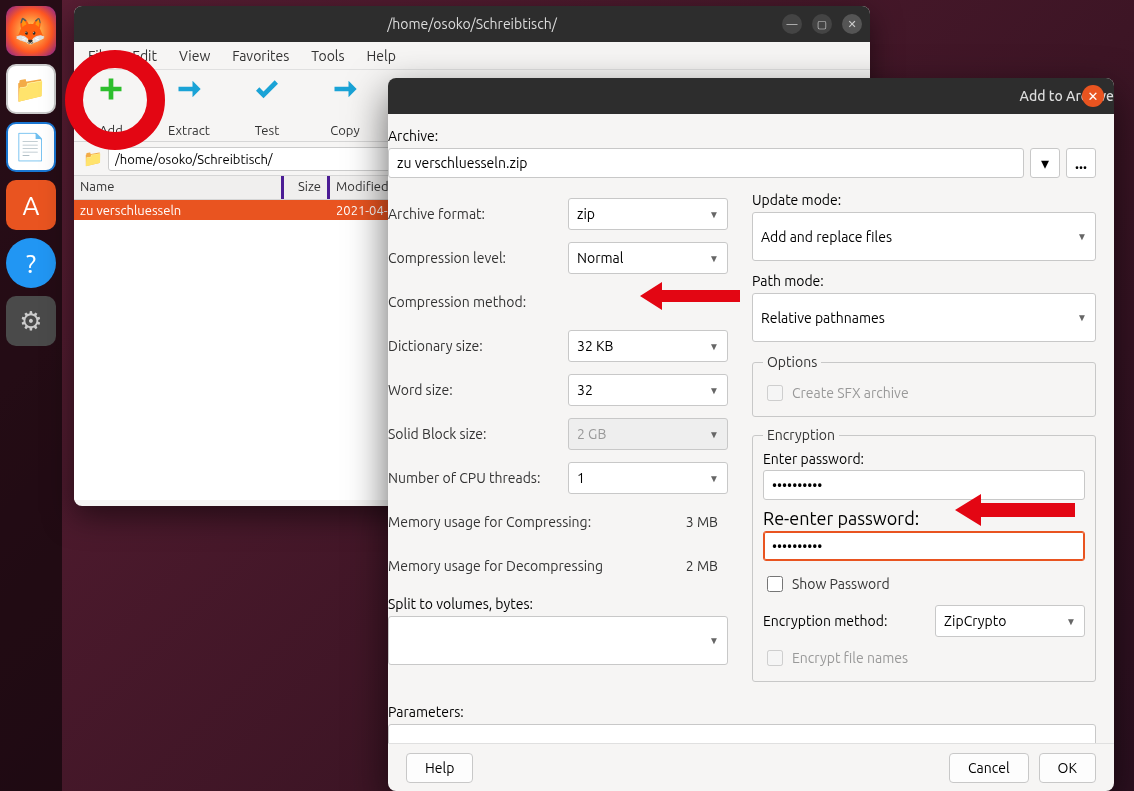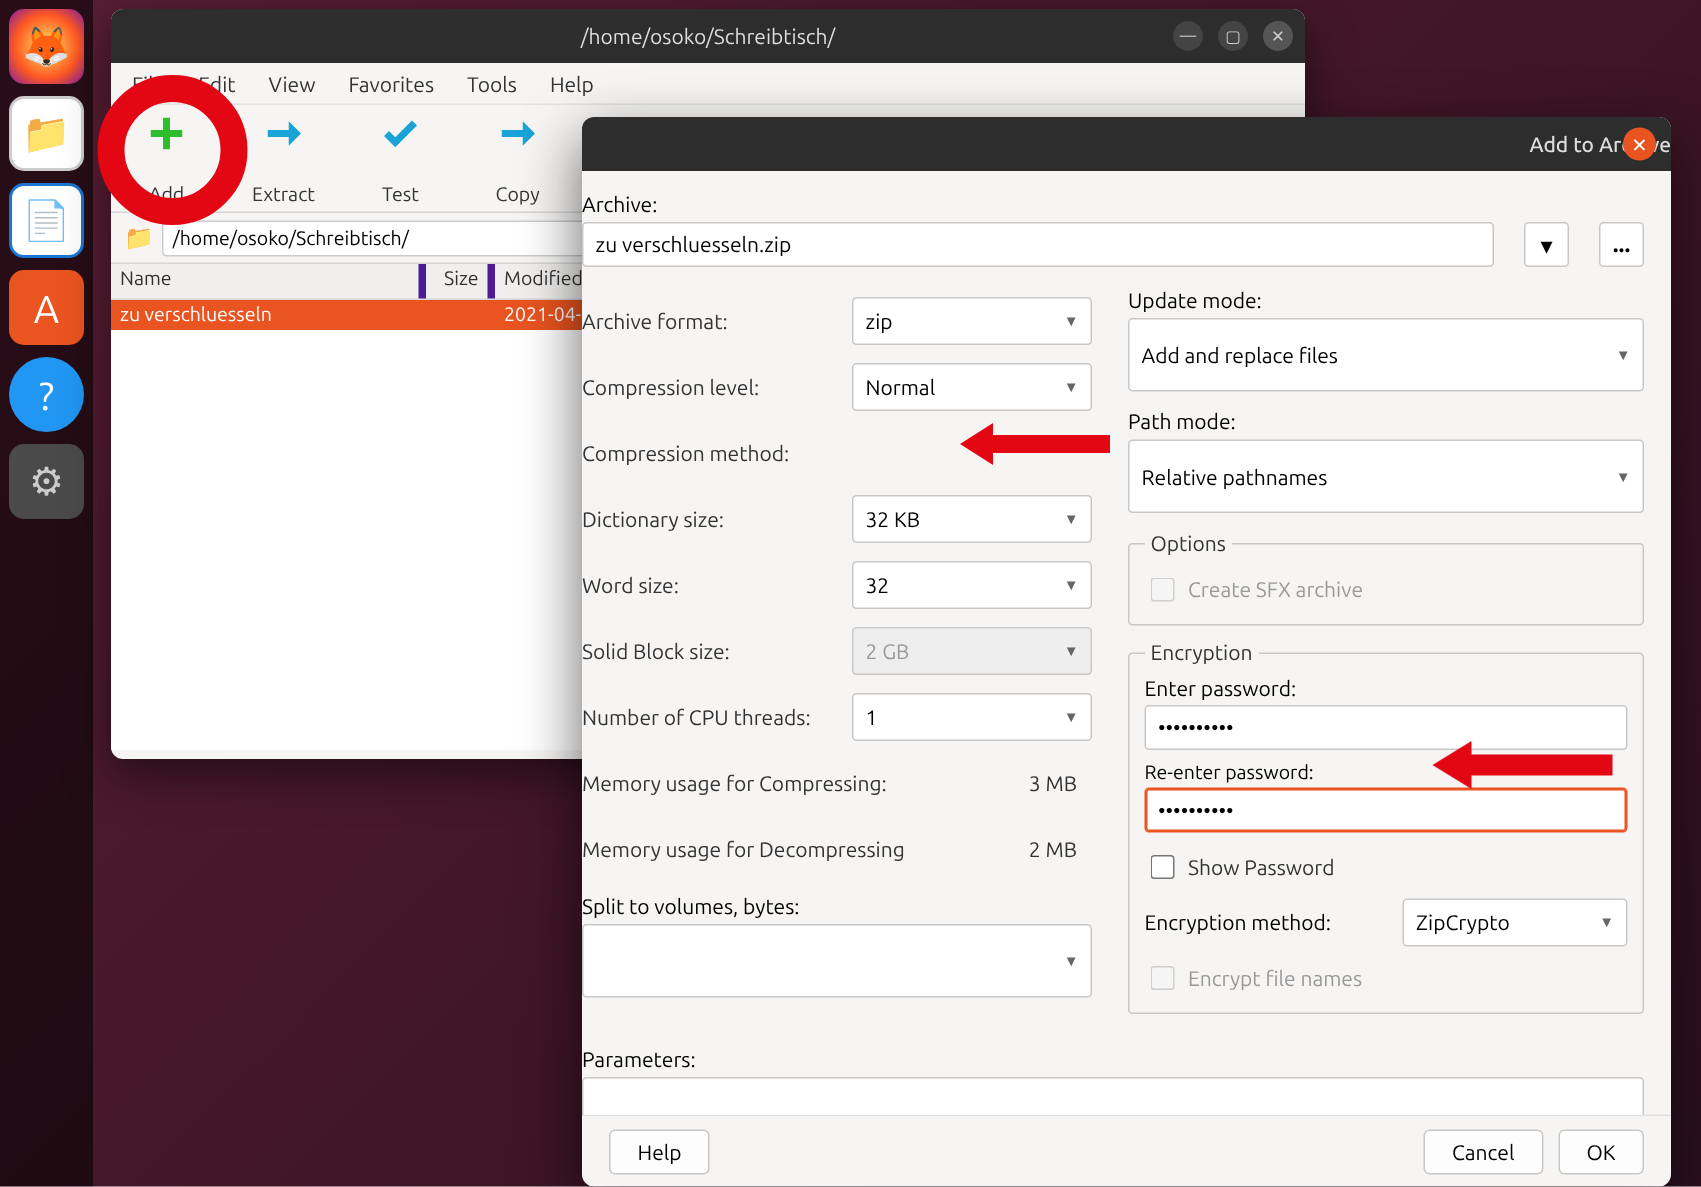--- a/index.html
+++ b/index.html
@@ -23,35 +23,35 @@
   .titlebar .ctrl.close { background:#555; }
   .menubar { height:28px; background:#f6f5f4; display:flex; align-items:center; gap:22px; padding:0 14px; font-size:14px; color:#333; border-bottom:1px solid #e0e0e0; }
   .menubar span { cursor:pointer; }
   .toolbar { height:72px; background:#f6f5f4; display:flex; align-items:center; gap:28px; padding:0 12px; border-bottom:1px solid #d6d6d6; }
   .tool { display:flex; flex-direction:column; align-items:center; font-size:13px; color:#333; cursor:pointer; width:50px;gap:20px; }
   .tool svg { width:28px; height:28px; }
   .pathbar { height:34px; display:flex; align-items:center; padding:0 8px; gap:4px; border-bottom:1px solid #d6d6d6; }
   .pathbar .glyph { width:22px; text-align:center; color:#888; }
   .pathbar input { flex:1; height:24px; border:1px solid #ccc; border-radius:3px; background:#fff; padding:0 6px; font-size:13px; }
   .listhead { height:24px; display:flex; background:#f0efee; border-bottom:1px solid #d6d6d6; font-size:13px; color:#333; }
-  .listhead .col { padding:3px 6px; border-right:5px solid #4c1d95; }
+  .listhead .col { padding:3px 6px; border-right:3px solid #4c1d95; }
   .listbody { background:#fff; height:300px; }
   .row { display:flex; font-size:13px; padding:3px 0; }
   .row.selected { background:#e95420; color:#fff; }
   .row .col { padding:0 6px; }
 
   
   .red-circle { position:absolute; left:65px; top:50px; width:100px; height:100px; border:18px solid #e30613; border-radius:50%; pointer-events:none; z-index:50; }
 
   
   .dialog { position:absolute; left:388px; top:78px; width:726px; height:713px; background:#f6f5f4; border-radius:8px; box-shadow:0 15px 40px rgba(0,0,0,0.6); overflow:hidden; z-index:40; display:flex; flex-direction:column; }
   .dialog .titlebar { justify-content:flex-end; font-weight:500; }
   .dialog .closebtn { position:absolute; right:10px; width:22px; height:22px; background:#e95420; border-radius:50%; color:#fff; display:flex; align-items:center; justify-content:center; font-size:13px; cursor:pointer; }
   .dialog-body { flex:1; padding:14px 18px 10px 0; overflow:auto; }
-  .archive-row { display:flex; gap:20px; margin-bottom:14px; }
+  .archive-row { display:flex; gap:6px; margin-bottom:14px; }
   .archive-row input { flex:1; height:30px; border:1px solid #c8c8c8; border-radius:3px; padding:0 8px; font-size:14px; background:#fff; }
   .dropdown-btn { width:30px; height:30px; border:1px solid #c8c8c8; border-radius:3px; background:#fff; display:flex; align-items:center; justify-content:center; cursor:pointer; }
   .browse-btn { width:30px; height:30px; border:1px solid #c8c8c8; border-radius:3px; background:#fff; display:flex; align-items:center; justify-content:center; cursor:pointer; font-weight:bold; }
   .two-col { display:flex; gap:24px; }
   .leftcol { width:340px; }
   .rightcol { flex:1; }
   .formline { display:flex; align-items:center; height:44px; }
   .formline label { font-size:14px; color:#333; width:180px; }
   .formline .val { font-size:14px; color:#333; margin-left:auto; padding-right:10px; }
   .select { display:flex; align-items:center; height:32px; border:1px solid #c8c8c8; border-radius:3px; background:#fff; width:160px; padding:0 8px; font-size:14px; cursor:pointer; justify-content:space-between; }
@@ -250,21 +250,21 @@
           <label class="chk disabled">
             <input type="checkbox" disabled="" style="">
             <span>Create SFX archive</span>
           </label>
         </fieldset>
 
         <fieldset>
           <legend>Encryption</legend>
           <div style="font-size:14px;margin-bottom:3px">Enter password:</div>
           <input class="pwfield" type="password" value="••••••••••" style="">
-          <div style="font-size:13px;margin-bottom:3px">Re-enter password:</div>
+          <div style="font-size:18px;margin-bottom:3px">Re-enter password:</div>
           <input class="pwfield active" type="password" value="••••••••••" style="">
           <label class="chk">
             <input type="checkbox" style="">
             <span>Show Password</span>
           </label>
           <div style="display:flex;align-items:center;margin:6px 0">
             <span style="font-size:14px;flex:1">Encryption method:</span>
             <div class="select" style="width:150px">
               <span>ZipCrypto</span>
                 <span class="caret">▼</span>

